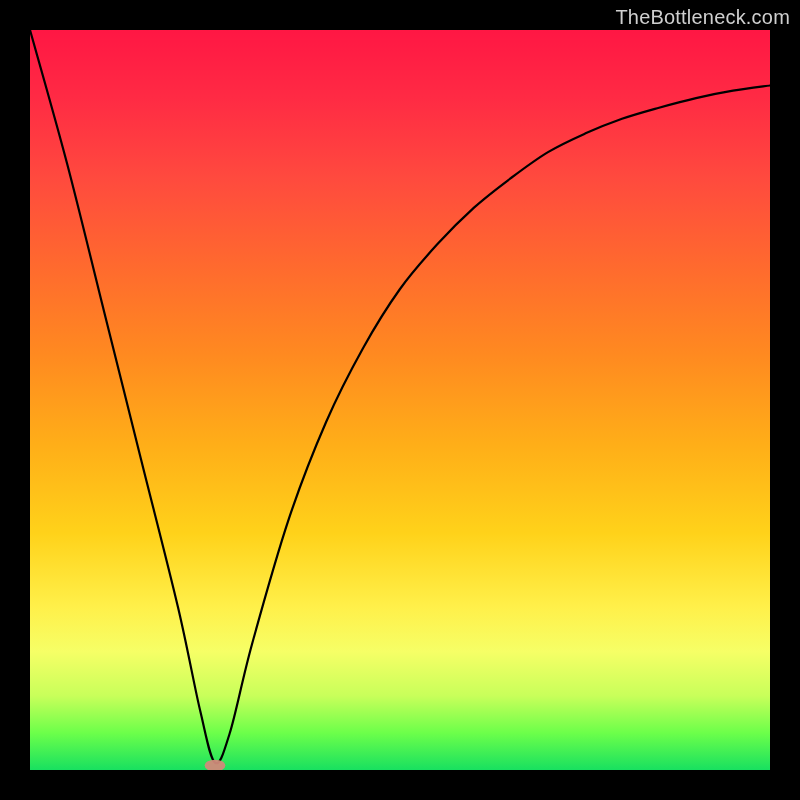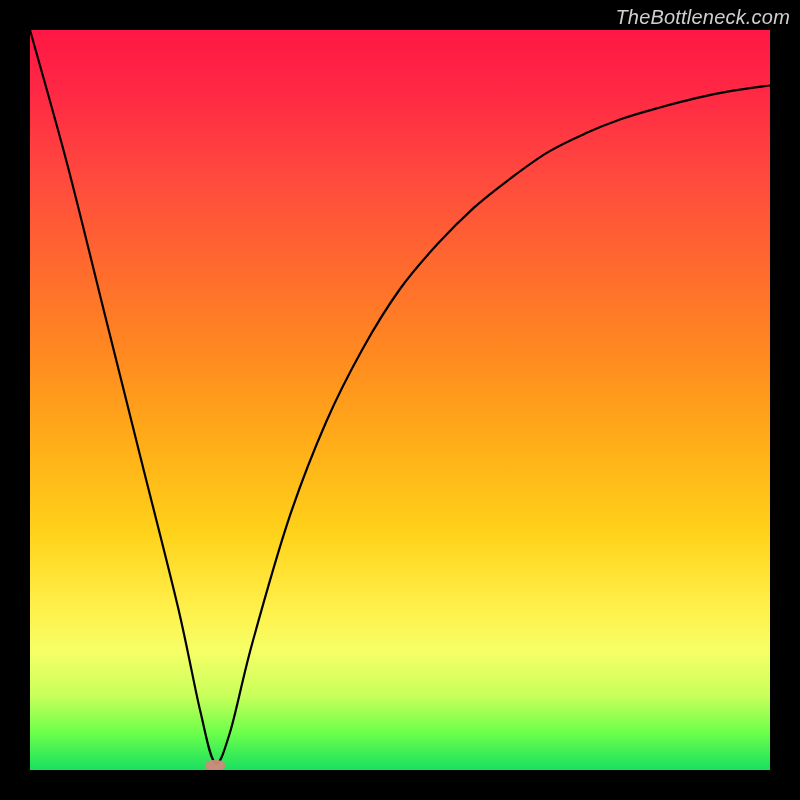--- a/index.html
+++ b/index.html
@@ -9,21 +9,20 @@
     height: 800px;
     background: #000;
     overflow: hidden;
     font-family: Arial, Helvetica, sans-serif;
   }
   .frame {
     position: relative;
     width: 800px;
     height: 572px;
     background: #000;
-    font-style: italic;
   }
   .plot-area {
     position: absolute;
     left: 30px;
     top: 30px;
     width: 740px;
     height: 740px;
     
     background: linear-gradient(to bottom,
       #ff1744 0%,

